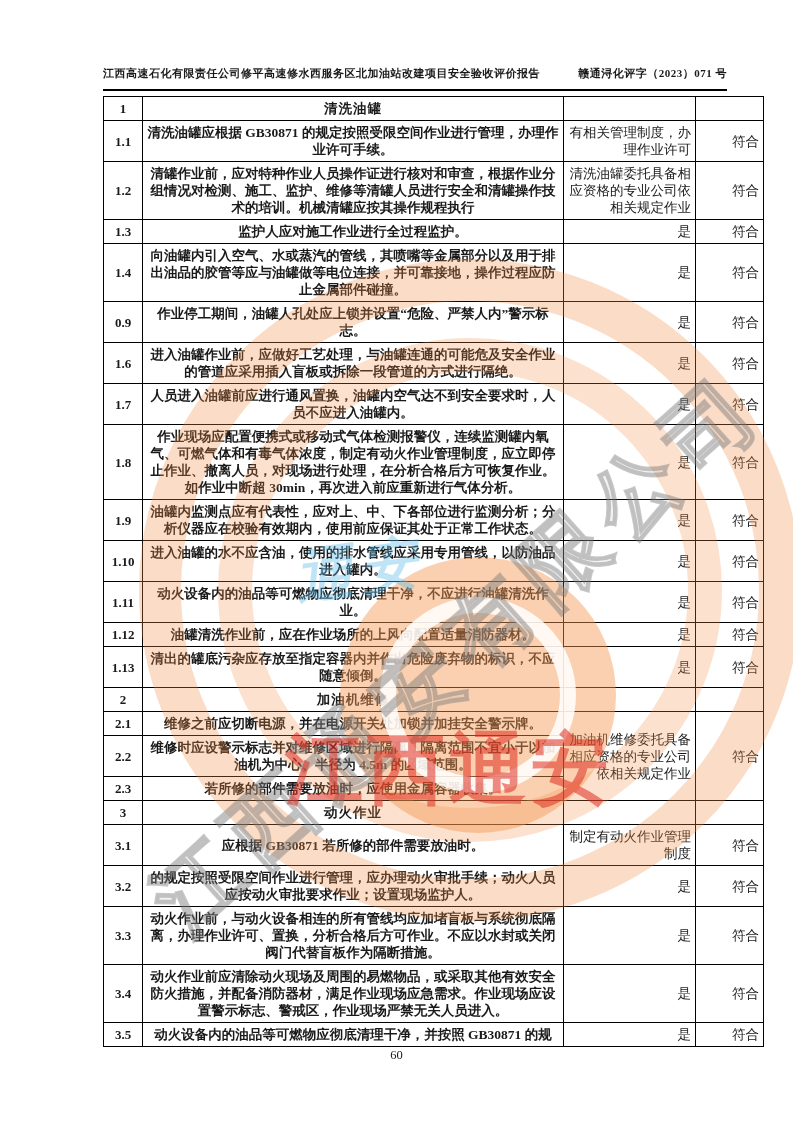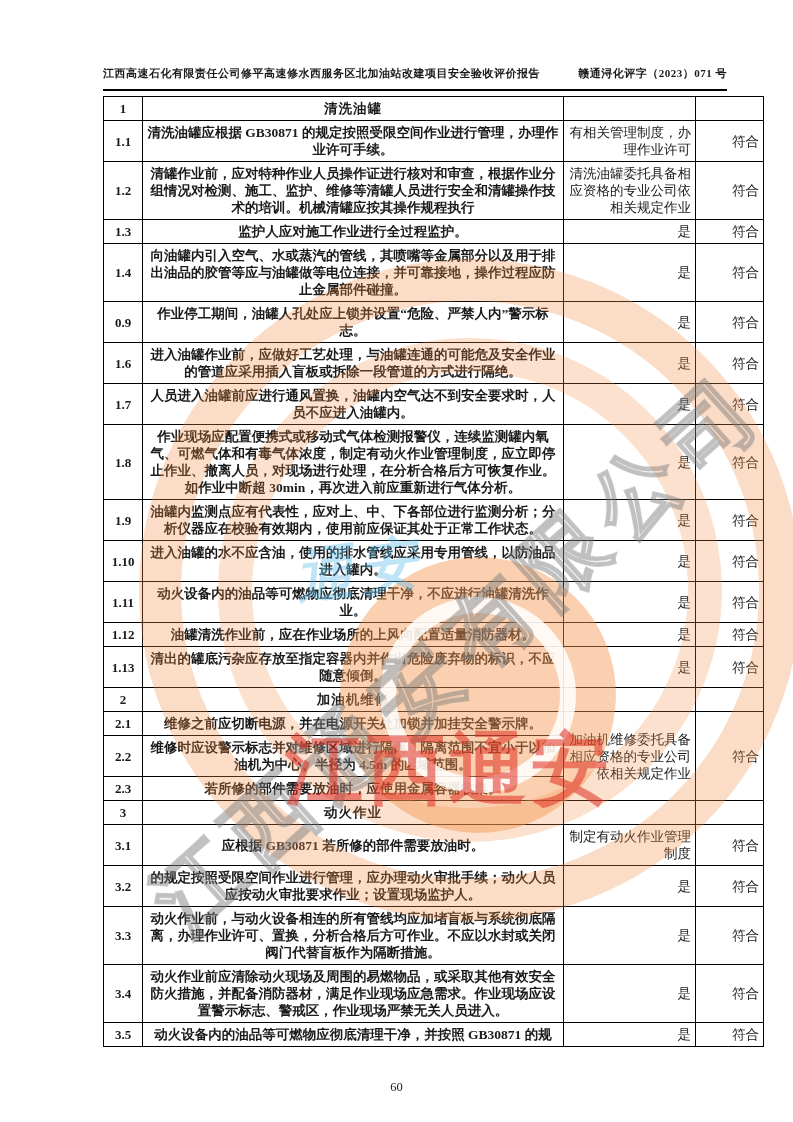--- a/index.html
+++ b/index.html
@@ -35,21 +35,21 @@
     word-break:break-all;
   }
   td.c-no{width:30px;text-align:center;font-weight:bold;font-size:13px;padding:3px 1px;}
   td.c-desc{width:412px;text-align:center;font-weight:bold;}
   td.c-mid{width:123px;text-align:right;}
   td.c-res{width:59px;text-align:right;}
   tr.section td.c-desc{letter-spacing:1px;}
   
   .ftr{
     position:absolute;left:0;top:1048px;width:793px;
-    text-align:center;font-size:12.5px;margin-top:32px;
+    text-align:center;font-size:12.5px;
   }
   
   .wm{position:absolute;inset:0;pointer-events:none;z-index:5;}
   .wm-gray{
     position:absolute;left:128px;top:872px;
     transform:rotate(-42deg);transform-origin:0 0;
     white-space:nowrap;
     font-size:86px;font-weight:bold;letter-spacing:12px;
     color:rgba(125,125,125,0.30);
     -webkit-text-stroke:2px rgba(110,110,110,0.38);

